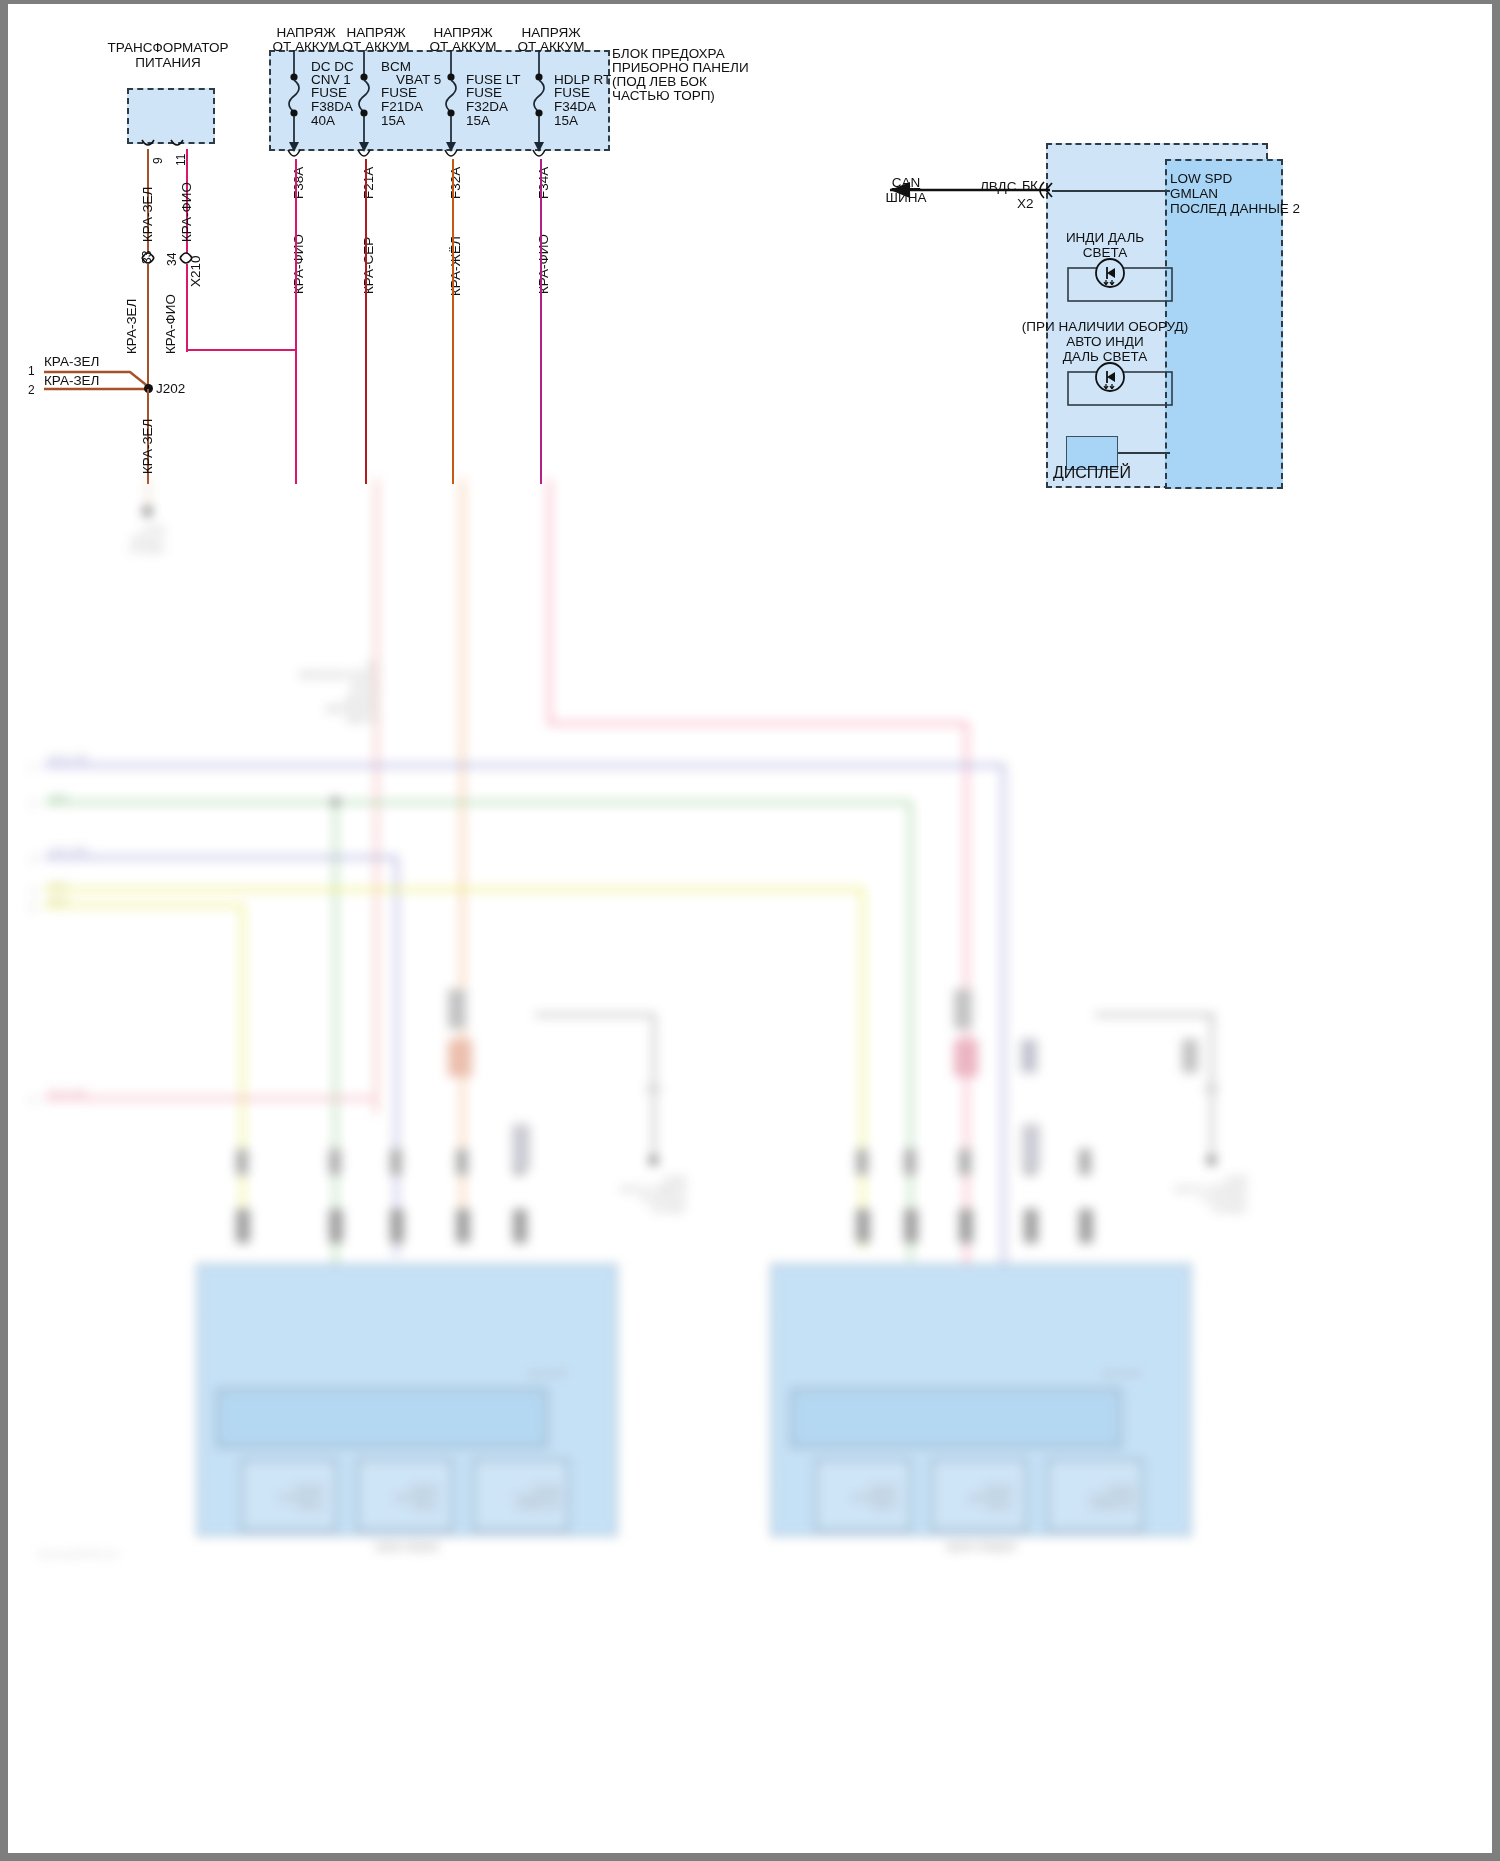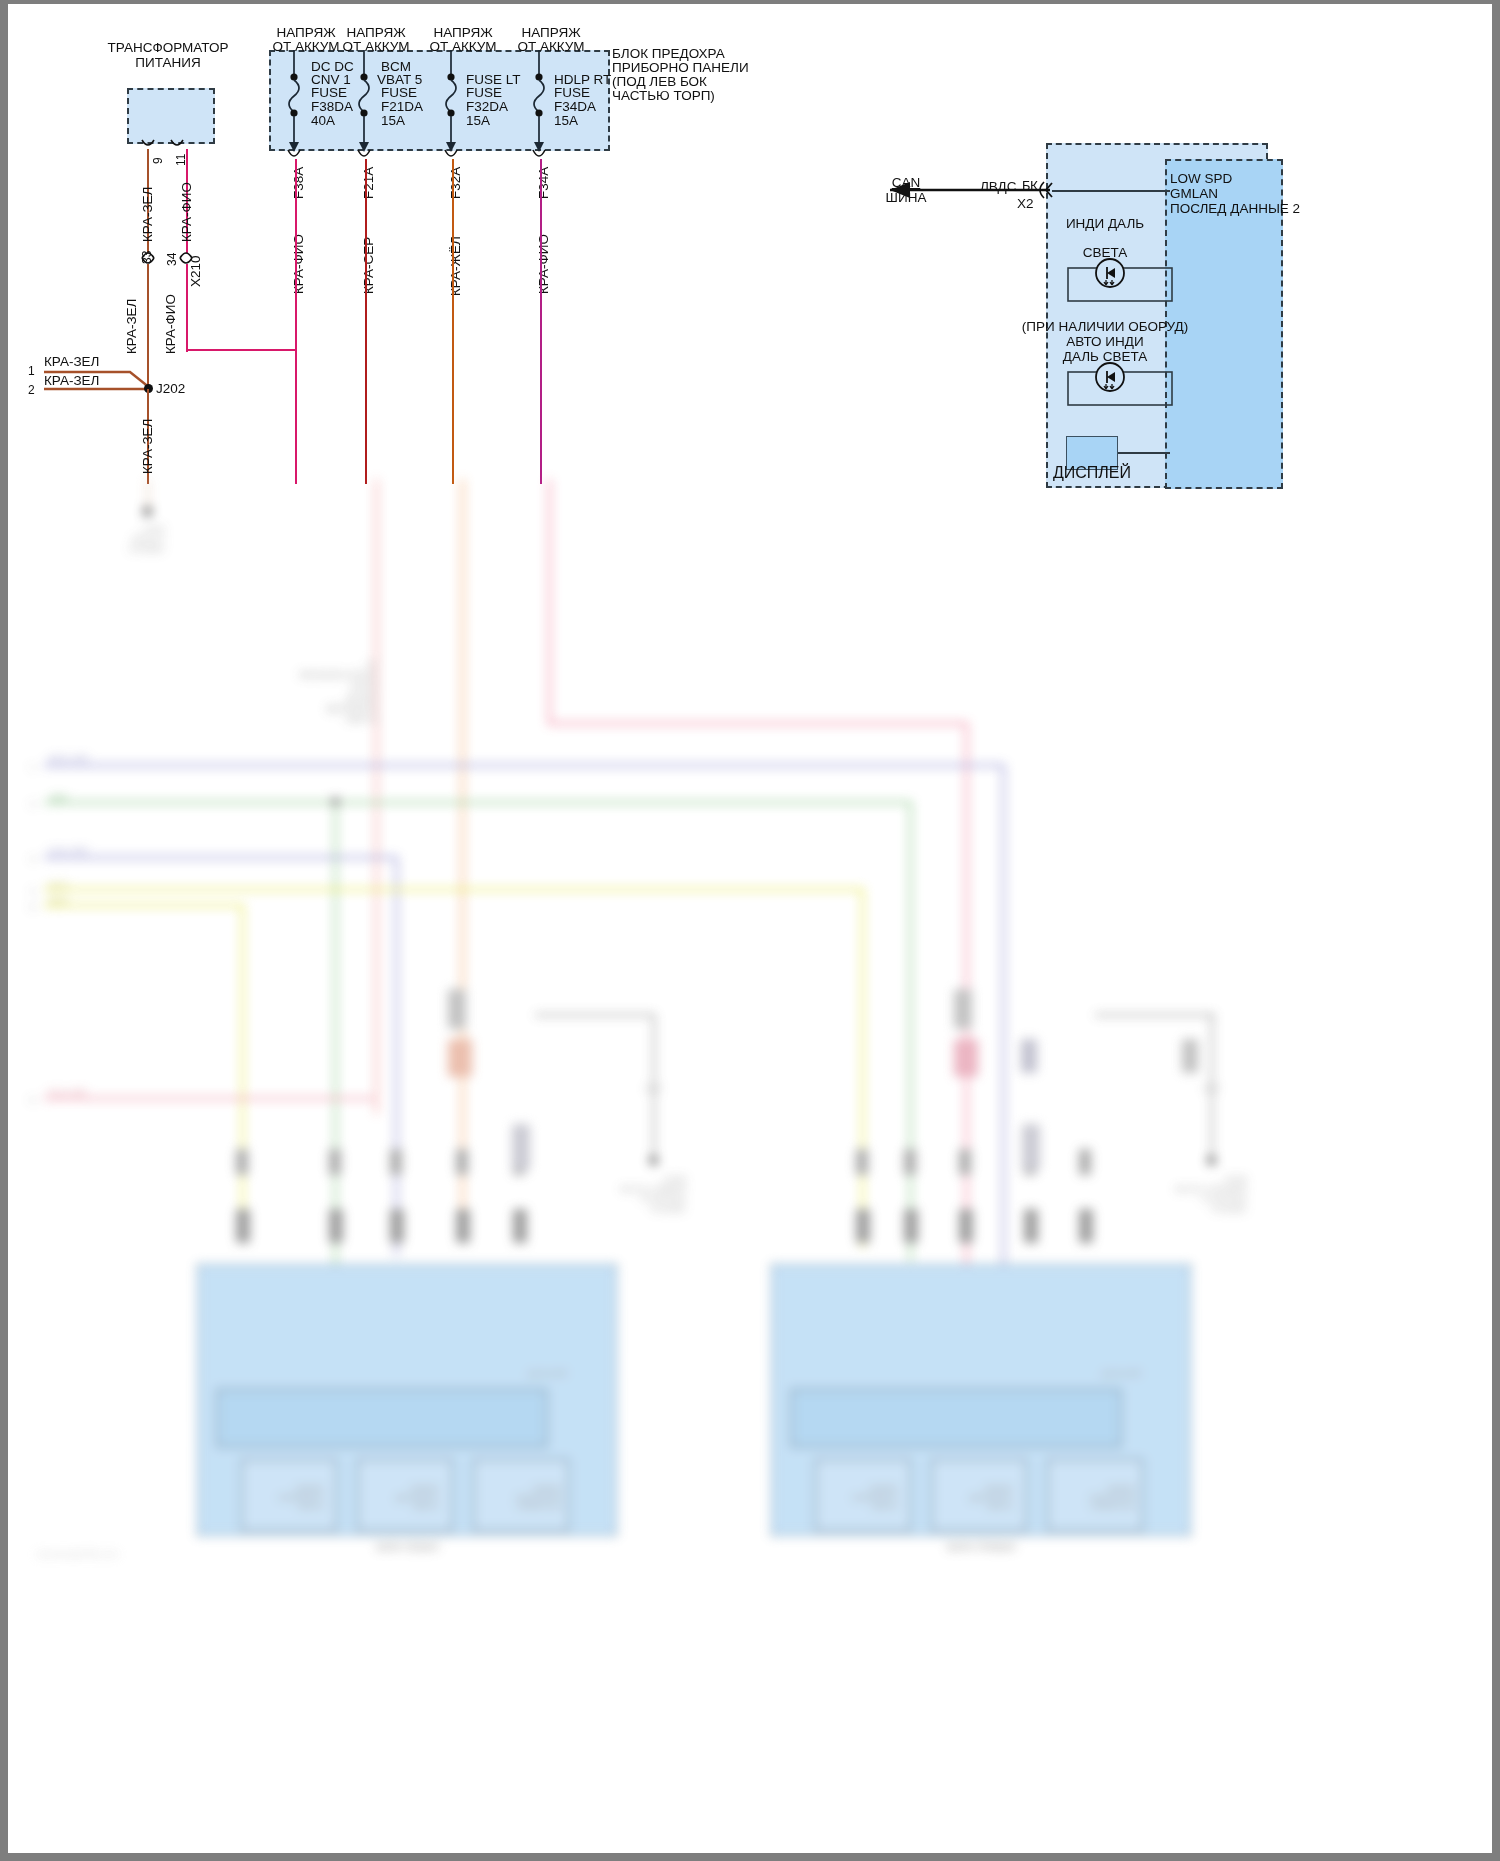--- a/index.html
+++ b/index.html
@@ -113,21 +113,21 @@
     <svg class="abs" style="left:276px;top:146px;width:30px;height:18px;overflow:visible;">
       <path d="M4,0 q6,12 12,0" fill="none" stroke="#111" stroke-width="1.6"></path>
     </svg>
     <div class="vtxt" style="left:283px;top:195px;">F38A</div>
     <div class="vtxt" style="left:283px;top:290px;">КРА-ФИО</div>
     <div class="wire" style="left:287px;top:155px;width:2.4px;height:325px;background:#d8186a;"></div>
 
     <div class="txt c" style="left:368px;top:21px;">НАПРЯЖ</div>
     <div class="txt c" style="left:368px;top:35px;">ОТ АККУМ</div>
     <div class="txt" style="left:373px;top:55px;">BCM</div>
-    <div class="txt" style="left:369px;top:68px;">VBAT 5</div>
+    <div class="txt" style="left:388px;top:68px;">VBAT 5</div>
     <div class="txt" style="left:373px;top:81px;">FUSE</div>
     <div class="txt" style="left:373px;top:95px;">F21DA</div>
     <div class="txt" style="left:373px;top:109px;">15A</div>
     <svg class="abs" style="left:346px;top:46px;width:36px;height:104px;overflow:visible;">
       <line x1="10" y1="0" x2="10" y2="26" stroke="#1b2733" stroke-width="1.7"></line>
       <circle cx="10" cy="27" r="3.6" fill="#111"></circle>
       <path d="M10,30 q10,8 0,16 q-10,8 0,16" fill="none" stroke="#1b2733" stroke-width="1.7"></path>
       <circle cx="10" cy="63" r="3.6" fill="#111"></circle>
       <line x1="10" y1="66" x2="10" y2="97" stroke="#1b2733" stroke-width="1.7"></line>
       <path d="M5,92 L10,102 L15,92 Z" fill="#1b2733"></path>
@@ -198,21 +198,21 @@
     <svg class="abs" style="left:1030px;top:178px;width:24px;height:22px;overflow:visible;">
       <path d="M6,0 q-8,8 0,16" fill="none" stroke="#111" stroke-width="1.6"></path>
       <path d="M14,1 L8,8 L14,15" fill="none" stroke="#111" stroke-width="1.8"></path>
     </svg>
     <div class="wire" style="left:1044px;top:186px;width:118px;height:1.8px;background:#2f3b44;"></div>
 
     <div class="txt" style="left:1162px;top:167px;">LOW SPD</div>
     <div class="txt" style="left:1162px;top:182px;">GMLAN</div>
     <div class="txt" style="left:1162px;top:197px;">ПОСЛЕД ДАННЫЕ 2</div>
 
-    <div class="txt c" style="left:1097px;top:212px;">ИНДИ ДАЛЬ</div>
+    <div class="txt c" style="left:1097px;top:226px;">ИНДИ ДАЛЬ</div>
     <div class="txt c" style="left:1097px;top:241px;">СВЕТА</div>
     <svg class="abs" style="left:1058px;top:255px;width:112px;height:52px;overflow:visible;">
       <rect x="2" y="9" width="104" height="33" fill="none" stroke="#2f3b44" stroke-width="1.6"></rect>
       <circle cx="44" cy="14" r="14" fill="#cfe4f7" stroke="#111" stroke-width="1.8"></circle>
       <path d="M49,9 L41,14 L49,19 Z" fill="#111"></path>
       <line x1="41" y1="8" x2="41" y2="20" stroke="#111" stroke-width="1.8"></line>
       <path d="M40,21 L40,26 M40,26 L38,23 M40,26 L42,23" stroke="#111" stroke-width="1.3" fill="none"></path>
       <path d="M46,21 L46,26 M46,26 L44,23 M46,26 L48,23" stroke="#111" stroke-width="1.3" fill="none"></path>
     </svg>
 

